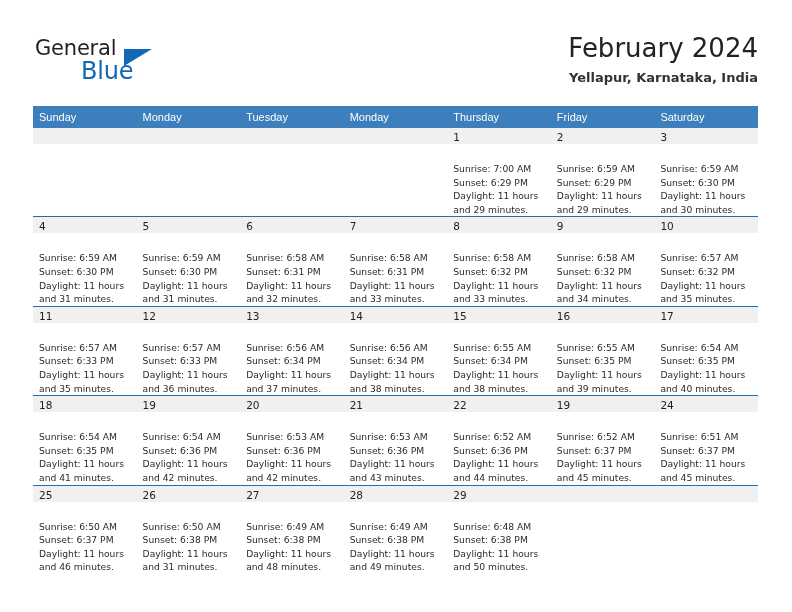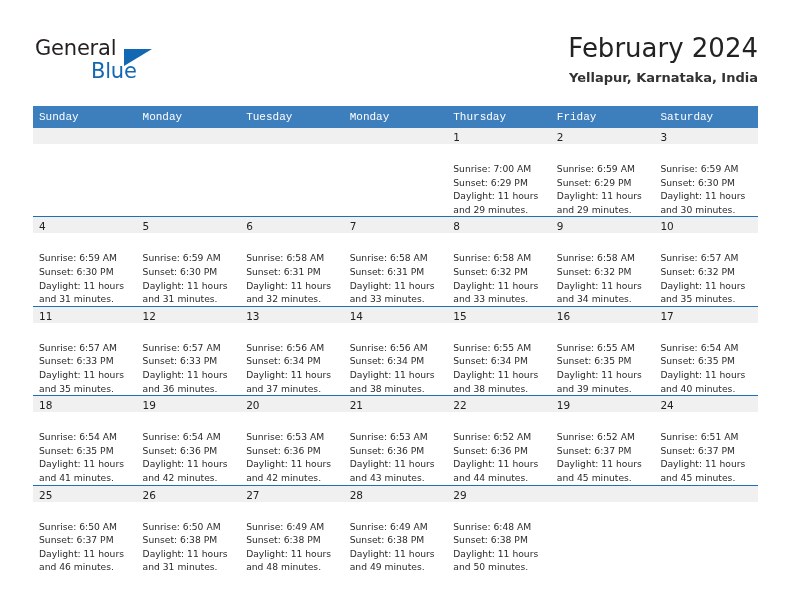--- a/index.html
+++ b/index.html
@@ -50,24 +50,24 @@
     position: absolute;
     left: 91px;
     top: 12px;
     width: 0;
     height: 0;
     border-left: 28px solid #1268b3;
     border-bottom: 17px solid transparent;
   }
   .logo-blue {
     position: absolute;
-    left: 58px;
+    left: 48px;
     top: 23px;
     font-family: "DejaVu Sans", sans-serif;
-    font-size: 21px;
+    font-size: 24px;
     color: #1268b3;
     letter-spacing: -0.2px;
     line-height: 22px;
   }
   .title-block {
     position: absolute;
     right: 0;
     top: 0;
     text-align: right;
   }
@@ -93,21 +93,21 @@
     position: absolute;
     left: 33px;
     top: 106px;
     width: 725px;
     border-collapse: collapse;
     table-layout: fixed;
   }
   .calendar th {
     background: #3d7ebd;
     color: #ffffff;
-    font-family: Liberation Mono, monospace;
+    font-family: Liberation Sans, sans-serif;
     font-size: 11px;
     font-weight: normal;
     text-align: left;
     padding: 4px 0 5px 6px;
     height: 13px;
     border: none;
   }
   .calendar td {
     vertical-align: top;
     padding: 0;

